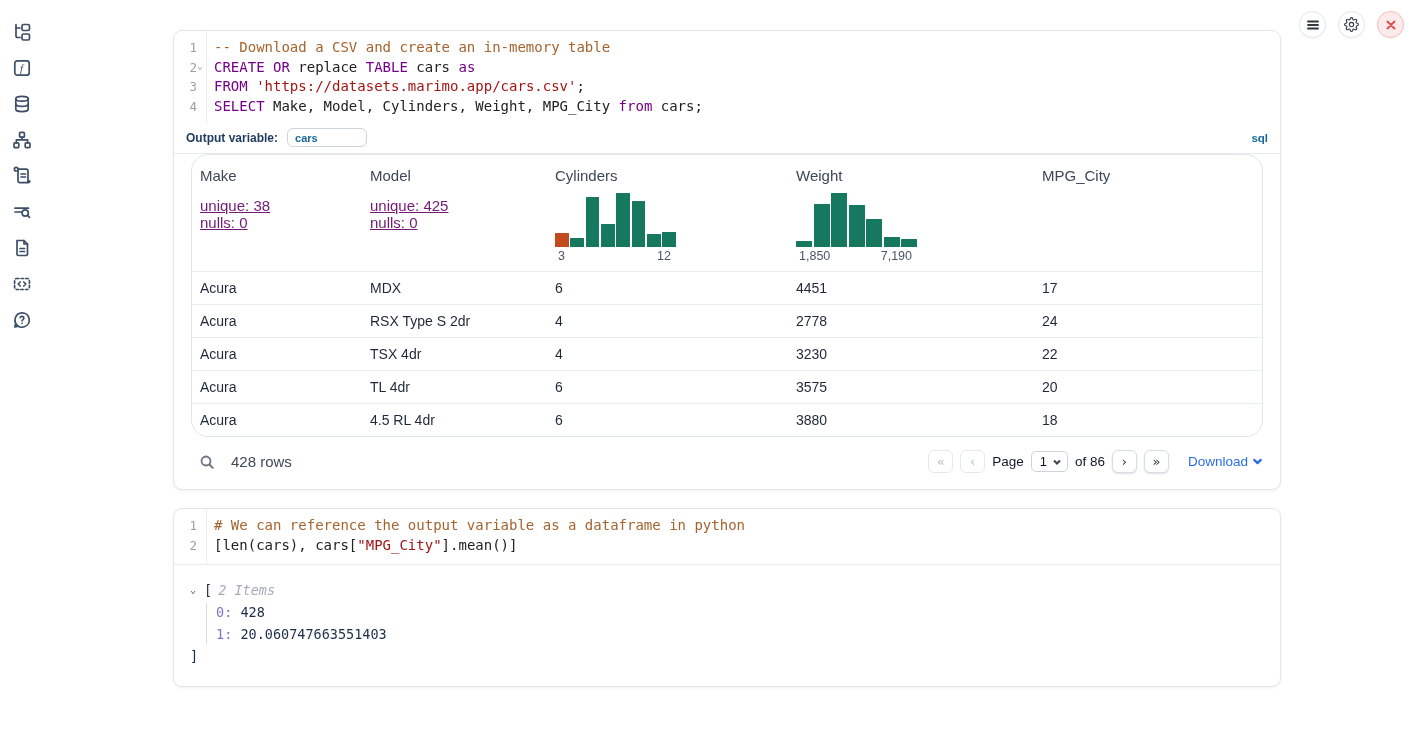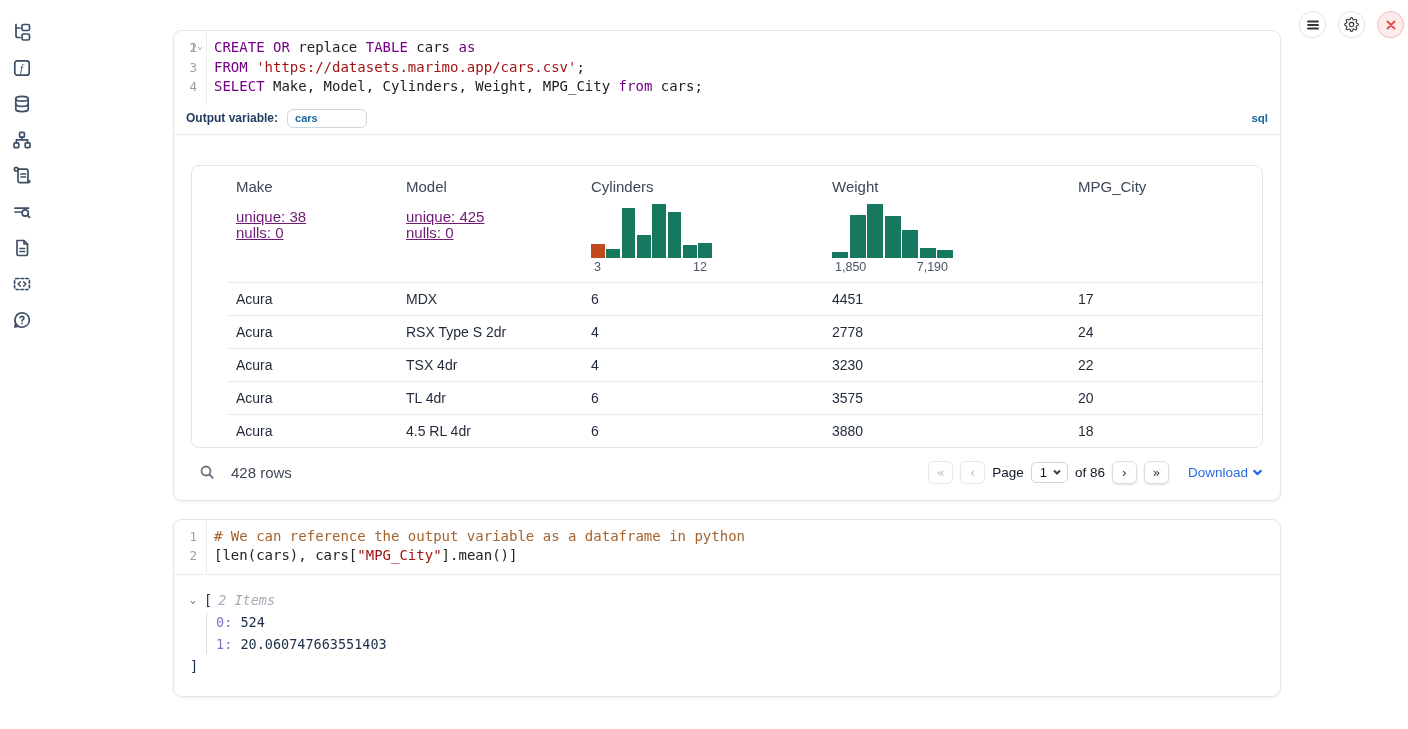--- a/index.html
+++ b/index.html
@@ -49,22 +49,22 @@
   
   .outvar-bar { display:flex; align-items:center; gap:9px; padding:4px 12px 6px 12px; }
   .outvar-label { font-size:12px; font-weight:bold; color:#1e3a5f;text-align:right; }
   .outvar-input { width:80px; height:19px; border:1px solid #cdd5de; border-radius:6px;
                   padding:0 7px; font-size:11px; font-weight:bold; color:#17689c;
                   font-family:"Liberation Sans", sans-serif; outline:none; }
   .lang-badge { margin-left:auto; font-size:11.5px; font-weight:bold; color:#17689c; }
   .cell-divider { border-top:1px solid #e7eaee; }
 
   
-  .table-wrap { margin:30px 17px 0 17px; border:1px solid #e1e5ec; border-radius:8px;
-                overflow:hidden;padding-left:36px; }
+  .table-wrap { margin:0 17px 0 17px; border:1px solid #e1e5ec; border-radius:17px;
+                overflow:hidden; }
   .t-grid { display:grid; grid-template-columns:170px 185px 241px 246px 1fr; }
   .t-head { padding:12px 0 8px 0; }
   .t-head .hcell { padding-left:8px; }
   .hlabel { font-size:15px; color:#3d4757; cursor:pointer; display:inline-block; }
   .hstats { margin-top:13px; font-size:15px; color:#701a75; line-height:16.5px;text-decoration:underline; }
   .hist { margin-top:8px; width:121px; }
   .hist-bars { display:flex; align-items:flex-end; gap:1.5px; height:54px; }
   .hist-bar { flex:1; border-radius:0.5px; }
   .hist-axis { display:flex; justify-content:space-between; padding:2px 5px 0 3px;
                font-size:12.5px; color:#4a5568; }
@@ -195,21 +195,21 @@
     <svg viewBox="0 0 14 14">
         <path d="M3.5 3.5l7 7M10.5 3.5l-7 7"></path>
       </svg>
   </button>
 </div>
 
 <main class="main">
 
   <section class="cell">
     <div class="editor">
-        <div class="code-line"><span class="gutter">1</span></div>
+        <div class="code-line"><span class="gutter">1</span><span class="tok-com">-- Download a CSV and create an in-memory table</span></div>
         <div class="code-line"><span class="gutter">2</span><span class="fold">⌄</span><span class="tok-kw">CREATE OR</span><span class="tok-plain"> replace </span><span class="tok-kw">TABLE</span><span class="tok-plain"> cars </span><span class="tok-kw">as</span></div>
         <div class="code-line"><span class="gutter">3</span><span class="tok-kw">FROM</span><span class="tok-plain"> </span><span class="tok-str">'https://datasets.marimo.app/cars.csv'</span><span class="tok-plain">;</span></div>
         <div class="code-line"><span class="gutter">4</span><span class="tok-kw">SELECT</span><span class="tok-plain"> Make, Model, Cylinders, Weight, MPG_City </span><span class="tok-kw">from</span><span class="tok-plain"> cars;</span></div>
       </div>
     <div class="outvar-bar">
       <span class="outvar-label">Output variable:</span>
       <input class="outvar-input" type="text" value="cars" style="">
       <span class="lang-badge">sql</span>
     </div>
     <div class="cell-divider"></div>
@@ -347,20 +347,20 @@
         <div class="code-line"><span class="gutter">2</span><span class="tok-plain">[len(cars), cars[</span><span class="tok-str">"MPG_City"</span><span class="tok-plain">].mean()]</span></div>
       </div>
     <div class="cell-divider"></div>
     <div class="tree-out">
       <div class="tree-head">
         <span class="tree-chev">⌄</span>
           <span class="tree-bracket">[</span>
           <span class="tree-count">2 Items</span>
       </div>
       <div class="tree-body">
-          <div class="tree-entry"><span class="tree-idx">0:</span><span class="tree-val"> 524</span></div>
+          <div class="tree-entry"><span class="tree-idx">0:</span><span class="tree-val"> 428</span></div>
           <div class="tree-entry"><span class="tree-idx">1:</span><span class="tree-val"> 20.060747663551403</span></div>
         </div>
       <div class="tree-close">]</div>
     </div>
   </section>
 
 </main>
 
 </body></html>

